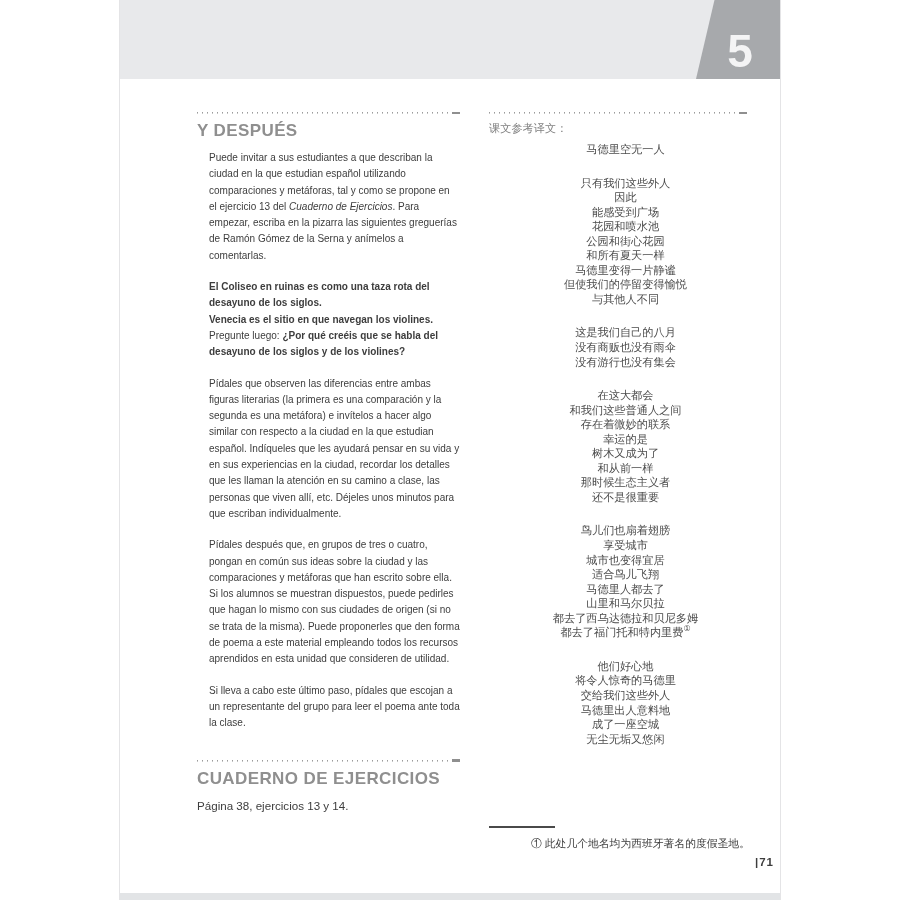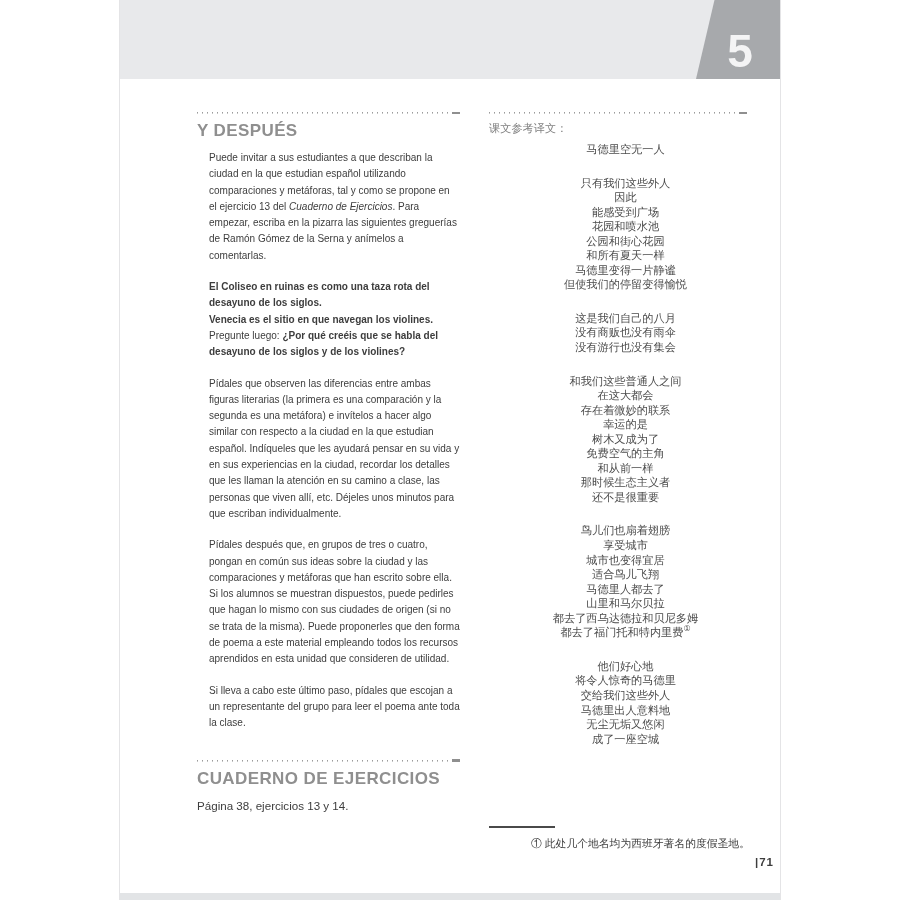--- a/index.html
+++ b/index.html
@@ -84,54 +84,54 @@
         </div>
         <div class="stanza">
           <div class="poem-line">只有我们这些外人</div>
           <div class="poem-line">因此</div>
           <div class="poem-line">能感受到广场</div>
           <div class="poem-line">花园和喷水池</div>
           <div class="poem-line">公园和街心花园</div>
           <div class="poem-line">和所有夏天一样</div>
           <div class="poem-line">马德里变得一片静谧</div>
           <div class="poem-line">但使我们的停留变得愉悦</div>
+          <div class="poem-line">与其他人不同</div>
         </div>
         <div class="stanza">
           <div class="poem-line">这是我们自己的八月</div>
           <div class="poem-line">没有商贩也没有雨伞</div>
           <div class="poem-line">没有游行也没有集会</div>
         </div>
         <div class="stanza">
+          <div class="poem-line">在这大都会</div>
           <div class="poem-line">和我们这些普通人之间</div>
-          <div class="poem-line">在这大都会</div>
           <div class="poem-line">存在着微妙的联系</div>
           <div class="poem-line">幸运的是</div>
           <div class="poem-line">树木又成为了</div>
-          <div class="poem-line">免费空气的主角</div>
           <div class="poem-line">和从前一样</div>
           <div class="poem-line">那时候生态主义者</div>
           <div class="poem-line">还不是很重要</div>
         </div>
         <div class="stanza">
           <div class="poem-line">鸟儿们也扇着翅膀</div>
           <div class="poem-line">享受城市</div>
           <div class="poem-line">城市也变得宜居</div>
           <div class="poem-line">适合鸟儿飞翔</div>
           <div class="poem-line">马德里人都去了</div>
           <div class="poem-line">山里和马尔贝拉</div>
           <div class="poem-line">都去了西乌达德拉和贝尼多姆</div>
           <div class="poem-line">都去了福门托和特内里费<sup>①</sup></div>
         </div>
         <div class="stanza">
           <div class="poem-line">他们好心地</div>
           <div class="poem-line">将令人惊奇的马德里</div>
           <div class="poem-line">交给我们这些外人</div>
           <div class="poem-line">马德里出人意料地</div>
+          <div class="poem-line">成了一座空城</div>
           <div class="poem-line">无尘无垢又悠闲</div>
-          <div class="poem-line">成了一座空城</div>
         </div>
       </div>
   </div>
 
   <div class="footnote">
     <div class="footnote-rule"></div>
     <div class="footnote-text"><span>①</span>&nbsp;<span>此处几个地名均为西班牙著名的度假圣地。</span></div>
   </div>
 
   <div class="page-num">|71</div>

